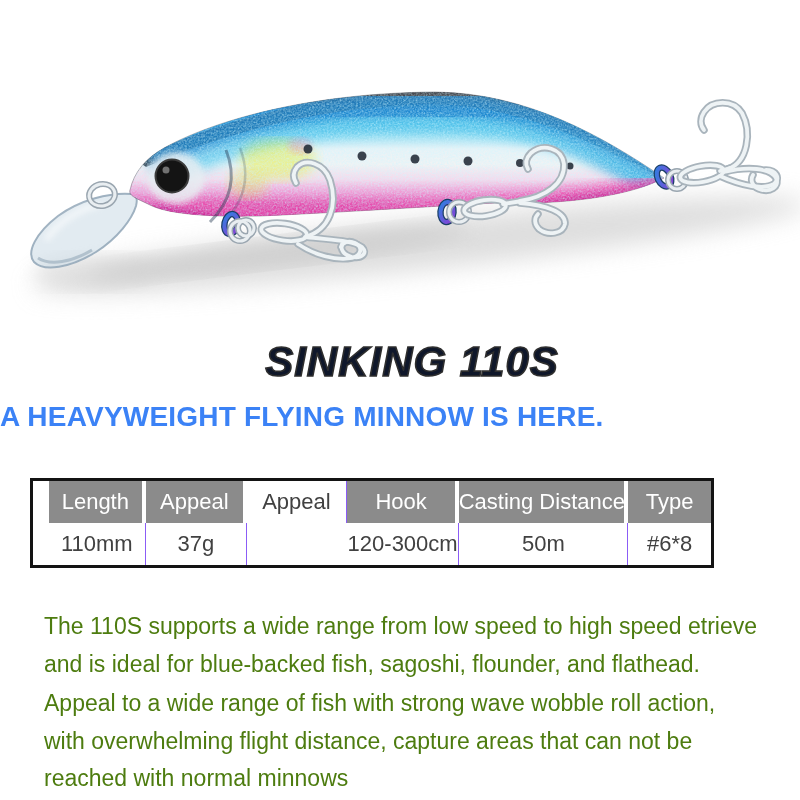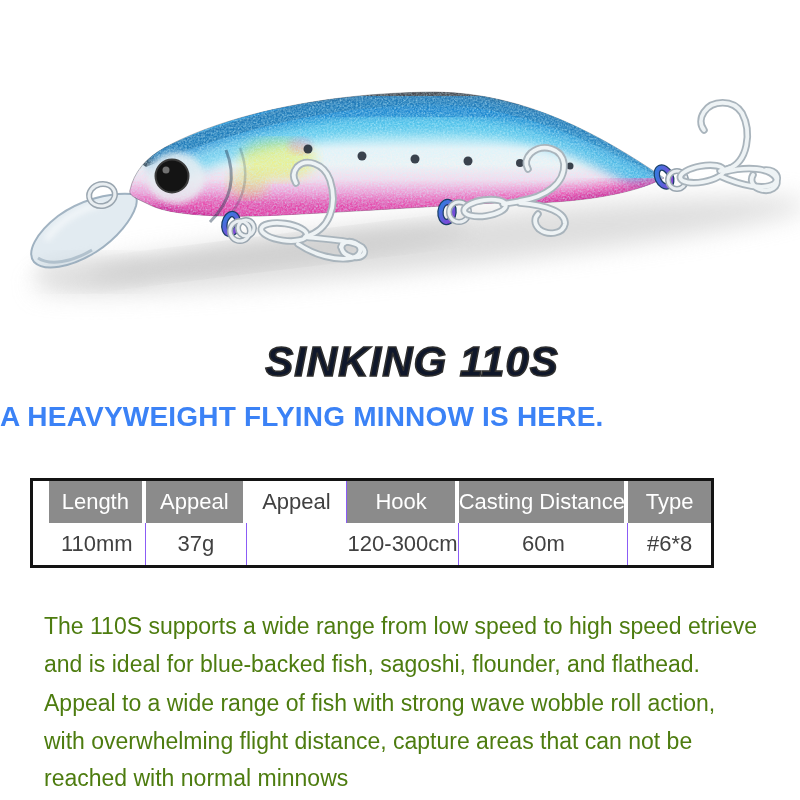--- a/index.html
+++ b/index.html
@@ -250,21 +250,21 @@
     </div>
     <div class="spec-col">
       <div class="spec-td">Appeal</div>
     </div>
     <div class="spec-col">
       <div class="spec-th">Hook</div>
       <div class="spec-td">120-300cm</div>
     </div>
     <div class="spec-col">
       <div class="spec-th">Casting Distance</div>
-      <div class="spec-td">60m</div>
+      <div class="spec-td">50m</div>
     </div>
     <div class="spec-col">
       <div class="spec-th">Type</div>
       <div class="spec-td">#6*8</div>
     </div>
   </div>
 
   <p class="body-text para-1">The 110S supports a wide range from low speed to high speed  etrieve
 and is ideal for blue-backed fish, sagoshi, flounder, and flathead.</p>
   <p class="body-text para-2">Appeal to a wide range of fish with strong wave wobble roll action,

